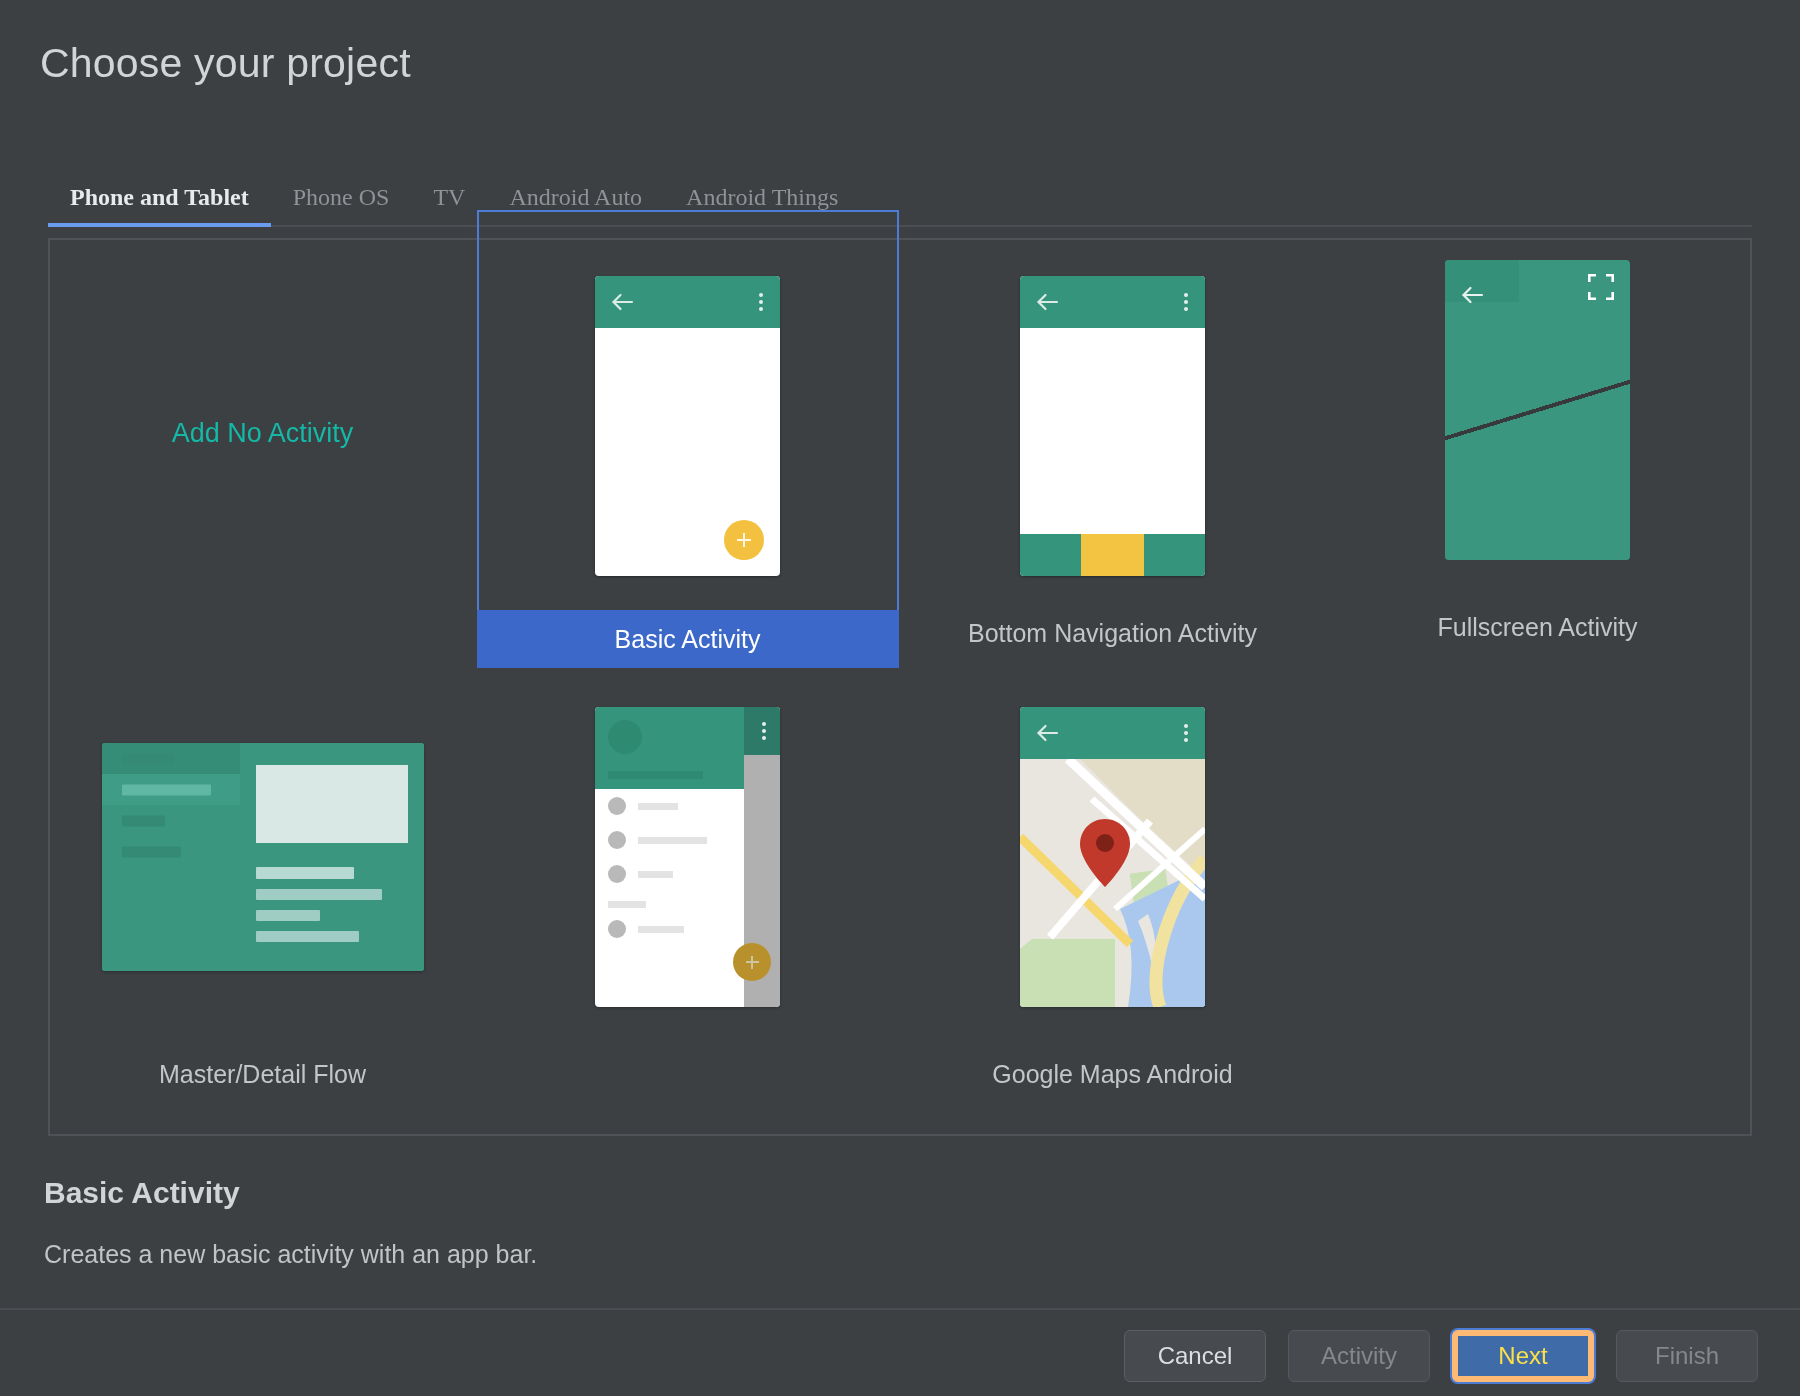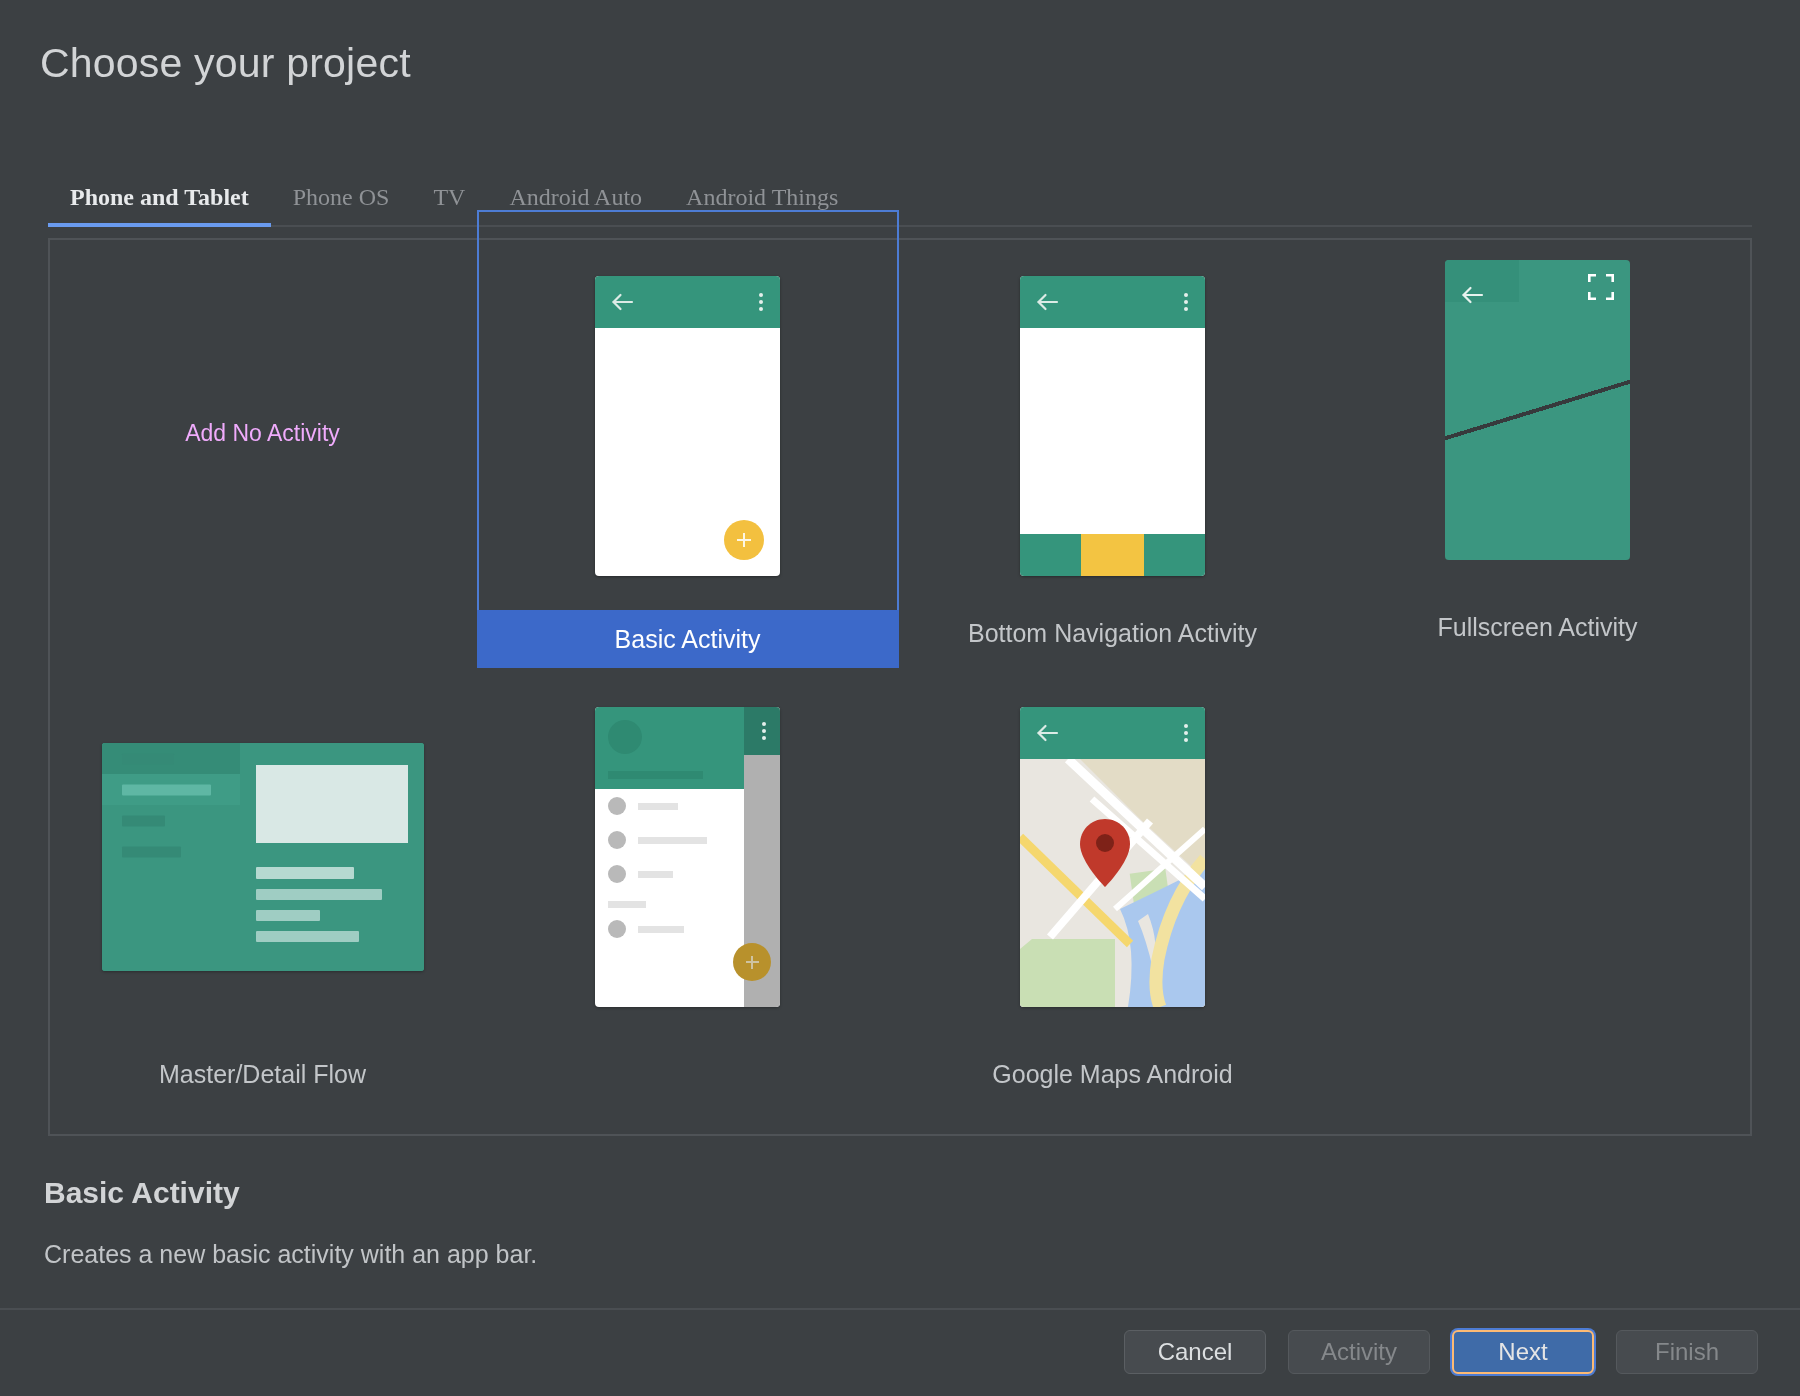--- a/index.html
+++ b/index.html
@@ -119,22 +119,22 @@
   .cell.selected .cell-label {
     background: #3c69c9;
     color: #ffffff;
     width: 422px;
     padding: 14px 0;
     margin-top: -2px;
   }
   .cell.row2 .cell-label { margin-top: 26px; }
 
   .placeholder-label {
-    font-size: 23px;
-    color: #f0abfc;
+    font-size: 27px;
+    color: #14b8a6;
     display: flex;
     align-items: center;
     justify-content: center;
     height: 100%;
     padding-bottom: 60px;
   }
 
   
   .phone {
     width: 185px;
@@ -421,38 +421,38 @@
   }
   .btn-row {
     position: absolute;
     right: 42px;
     top: 1330px;
     display: flex;
     gap: 22px;
   }
   .btn {
     min-width: 142px;
-    height: 44px;
+    height: 52px;
     border-radius: 6px;
     background: #474b4f;
     border: 1px solid #5b5f63;
     color: #dcdfe1;
     font-size: 24px;
     font-family: "Liberation Sans", sans-serif;
     display: flex;
     align-items: center;
     justify-content: center;
     cursor: pointer;
   }
   .btn.disabled { color: #85888b; border-color: #55595d; cursor: default; }
   .btn.primary {
     background: #3f6ba8;
-    border: 2px solid #fdba74;
+    border: 6px solid #fdba74;
     box-shadow: 0 0 0 2px #4d7cd4;
-    color: #e5e5e5;
+    color: #fde047;
   }
 </style>
 </head>
 <body>
 
 <div class="dialog-title">Choose your project</div>
 
 <div class="tab-strip">
   <div class="tab active">
     <span class="tab-inner">Phone and Tablet</span>

